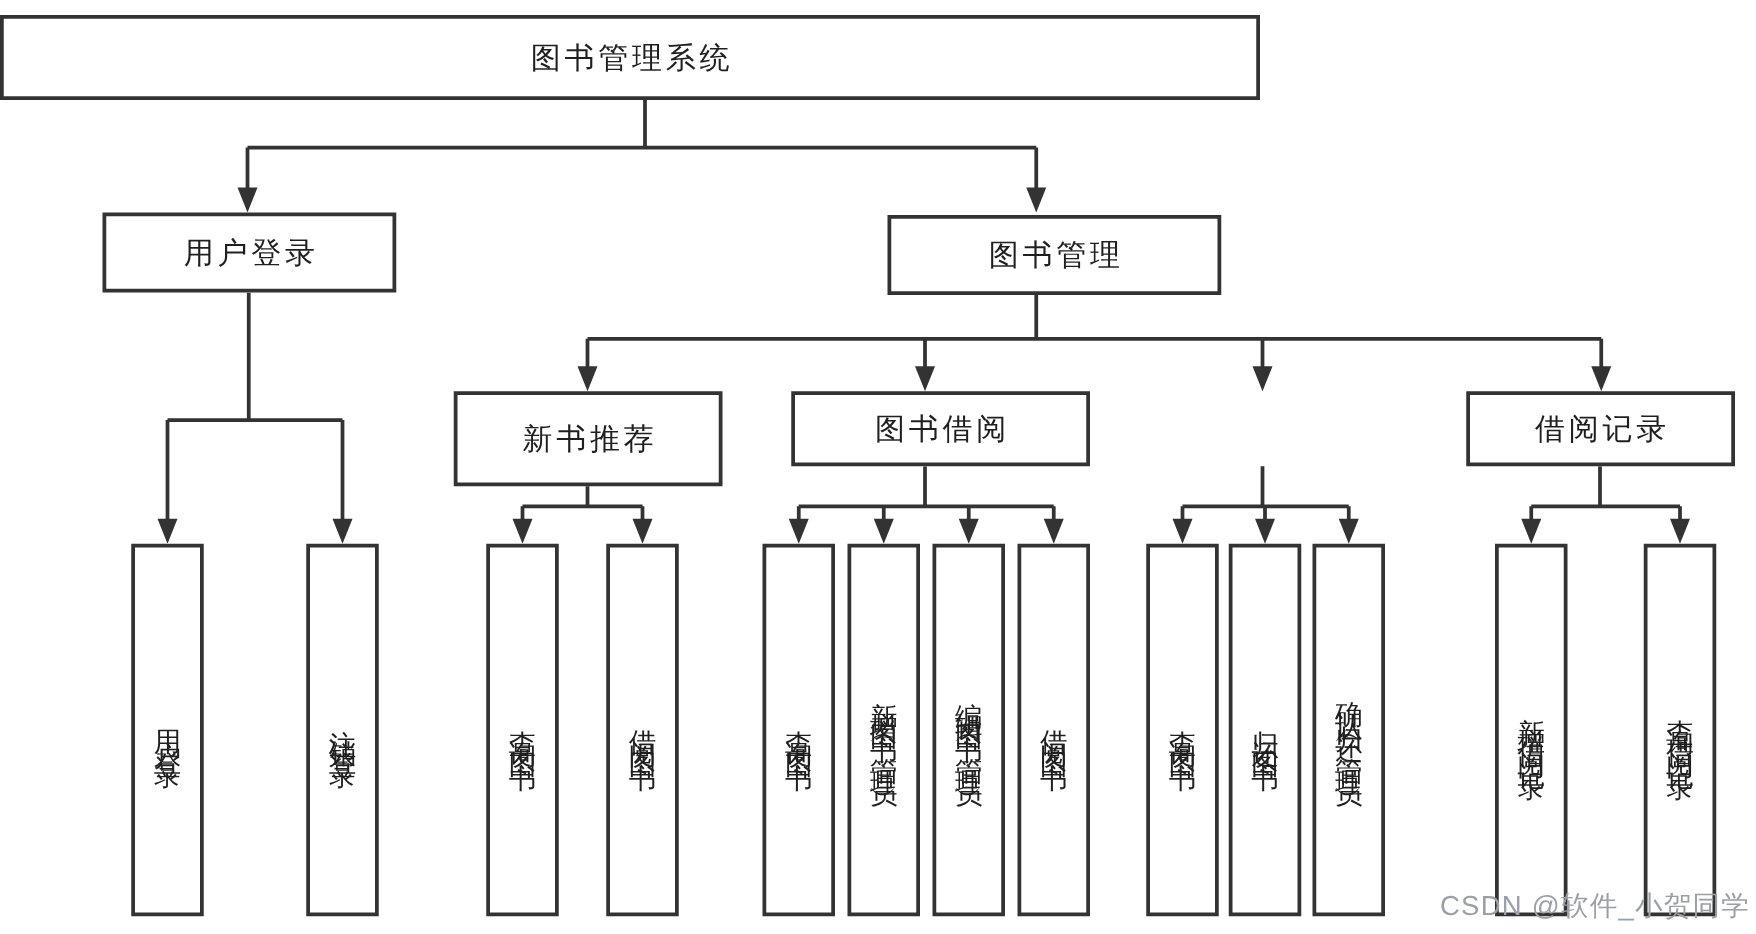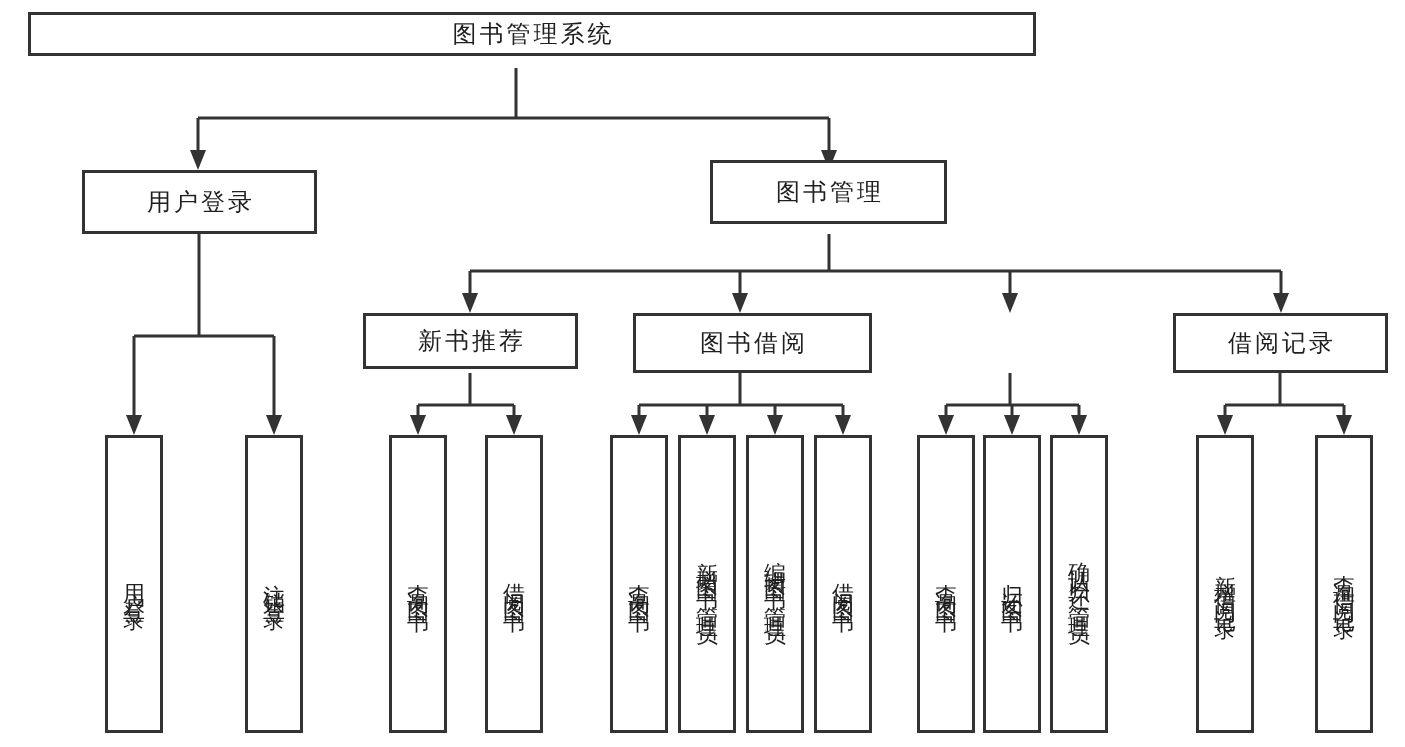--- a/index.html
+++ b/index.html
@@ -91,32 +91,32 @@
       <polygon points="767,415 783,415 775,435"></polygon>
       <polygon points="835,415 851,415 843,435"></polygon>
       <polygon points="938,415 954,415 946,435"></polygon>
       <polygon points="1004,415 1020,415 1012,435"></polygon>
       <polygon points="1071,415 1087,415 1079,435"></polygon>
       <polygon points="1217,415 1233,415 1225,435"></polygon>
       <polygon points="1336,415 1352,415 1344,435"></polygon>
     </g>
   </svg>
 
-  <div class="box" style="left:28px; top:12px; width:1008px; height:44px">
+  <div class="box" style="left:0; top:12px; width:1008px; height:68px">
     <span class="h-label">图书管理系统</span>
   </div>
 
   <div class="box" style="left:82px; top:170px; width:235px; height:64px">
     <span class="h-label">用户登录</span>
   </div>
-  <div class="box" style="left:710px; top:160px; width:237px; height:64px">
+  <div class="box" style="left:710px; top:172px; width:267px; height:64px">
     <span class="h-label">图书管理</span>
   </div>
 
-  <div class="box" style="left:363px; top:313px; width:215px; height:56px">
+  <div class="box" style="left:363px; top:313px; width:215px; height:76px">
     <span class="h-label">新书推荐</span>
   </div>
   <div class="box" style="left:633px; top:313px; width:239px; height:60px">
     <span class="h-label">图书借阅</span>
   </div>
   <div class="box" style="left:1173px; top:313px; width:215px; height:60px">
     <span class="h-label">借阅记录</span>
   </div>
 
   <div class="box" style="left:105px; top:435px; width:58px; height:298px">
@@ -156,14 +156,15 @@
     <span class="v-label">确认归还（管理员）</span>
   </div>
 
   <div class="box" style="left:1196px; top:435px; width:58px; height:298px">
     <span class="v-label">新增借阅记录</span>
   </div>
   <div class="box" style="left:1315px; top:435px; width:58px; height:298px">
     <span class="v-label">查询借阅记录</span>
   </div>
 
+  <div class="watermark">CSDN @软件_小贺同学</div>
 
 </div>
 
 </body></html>

